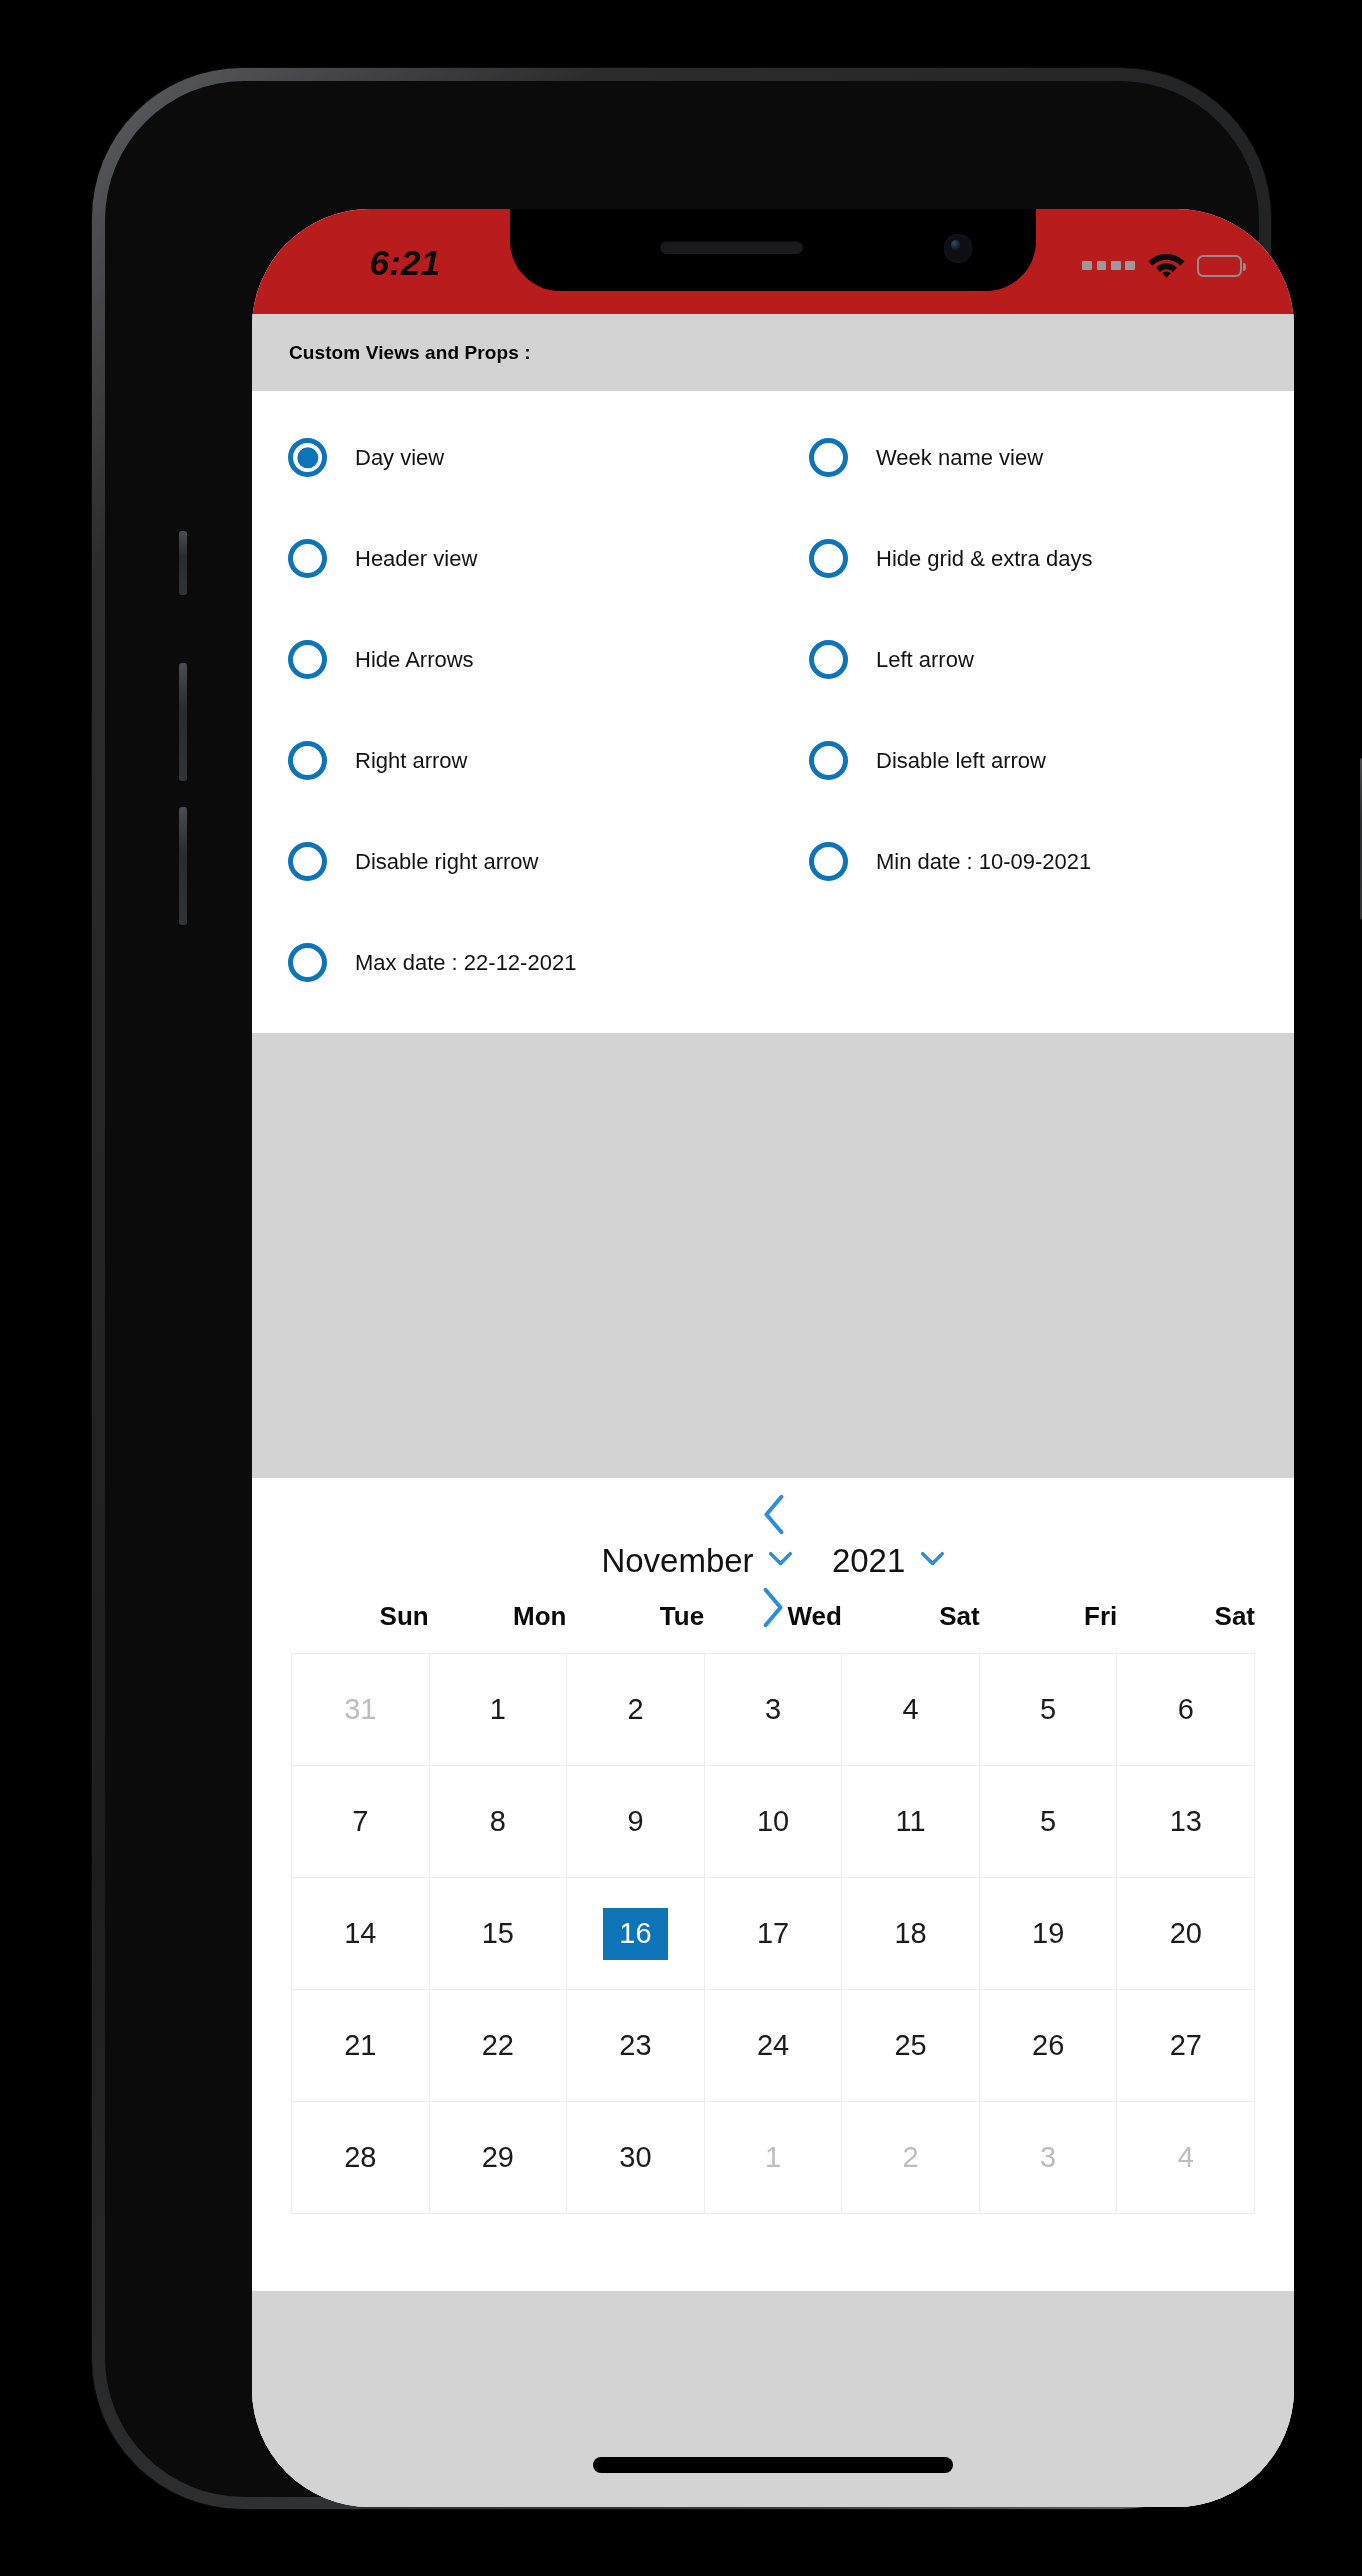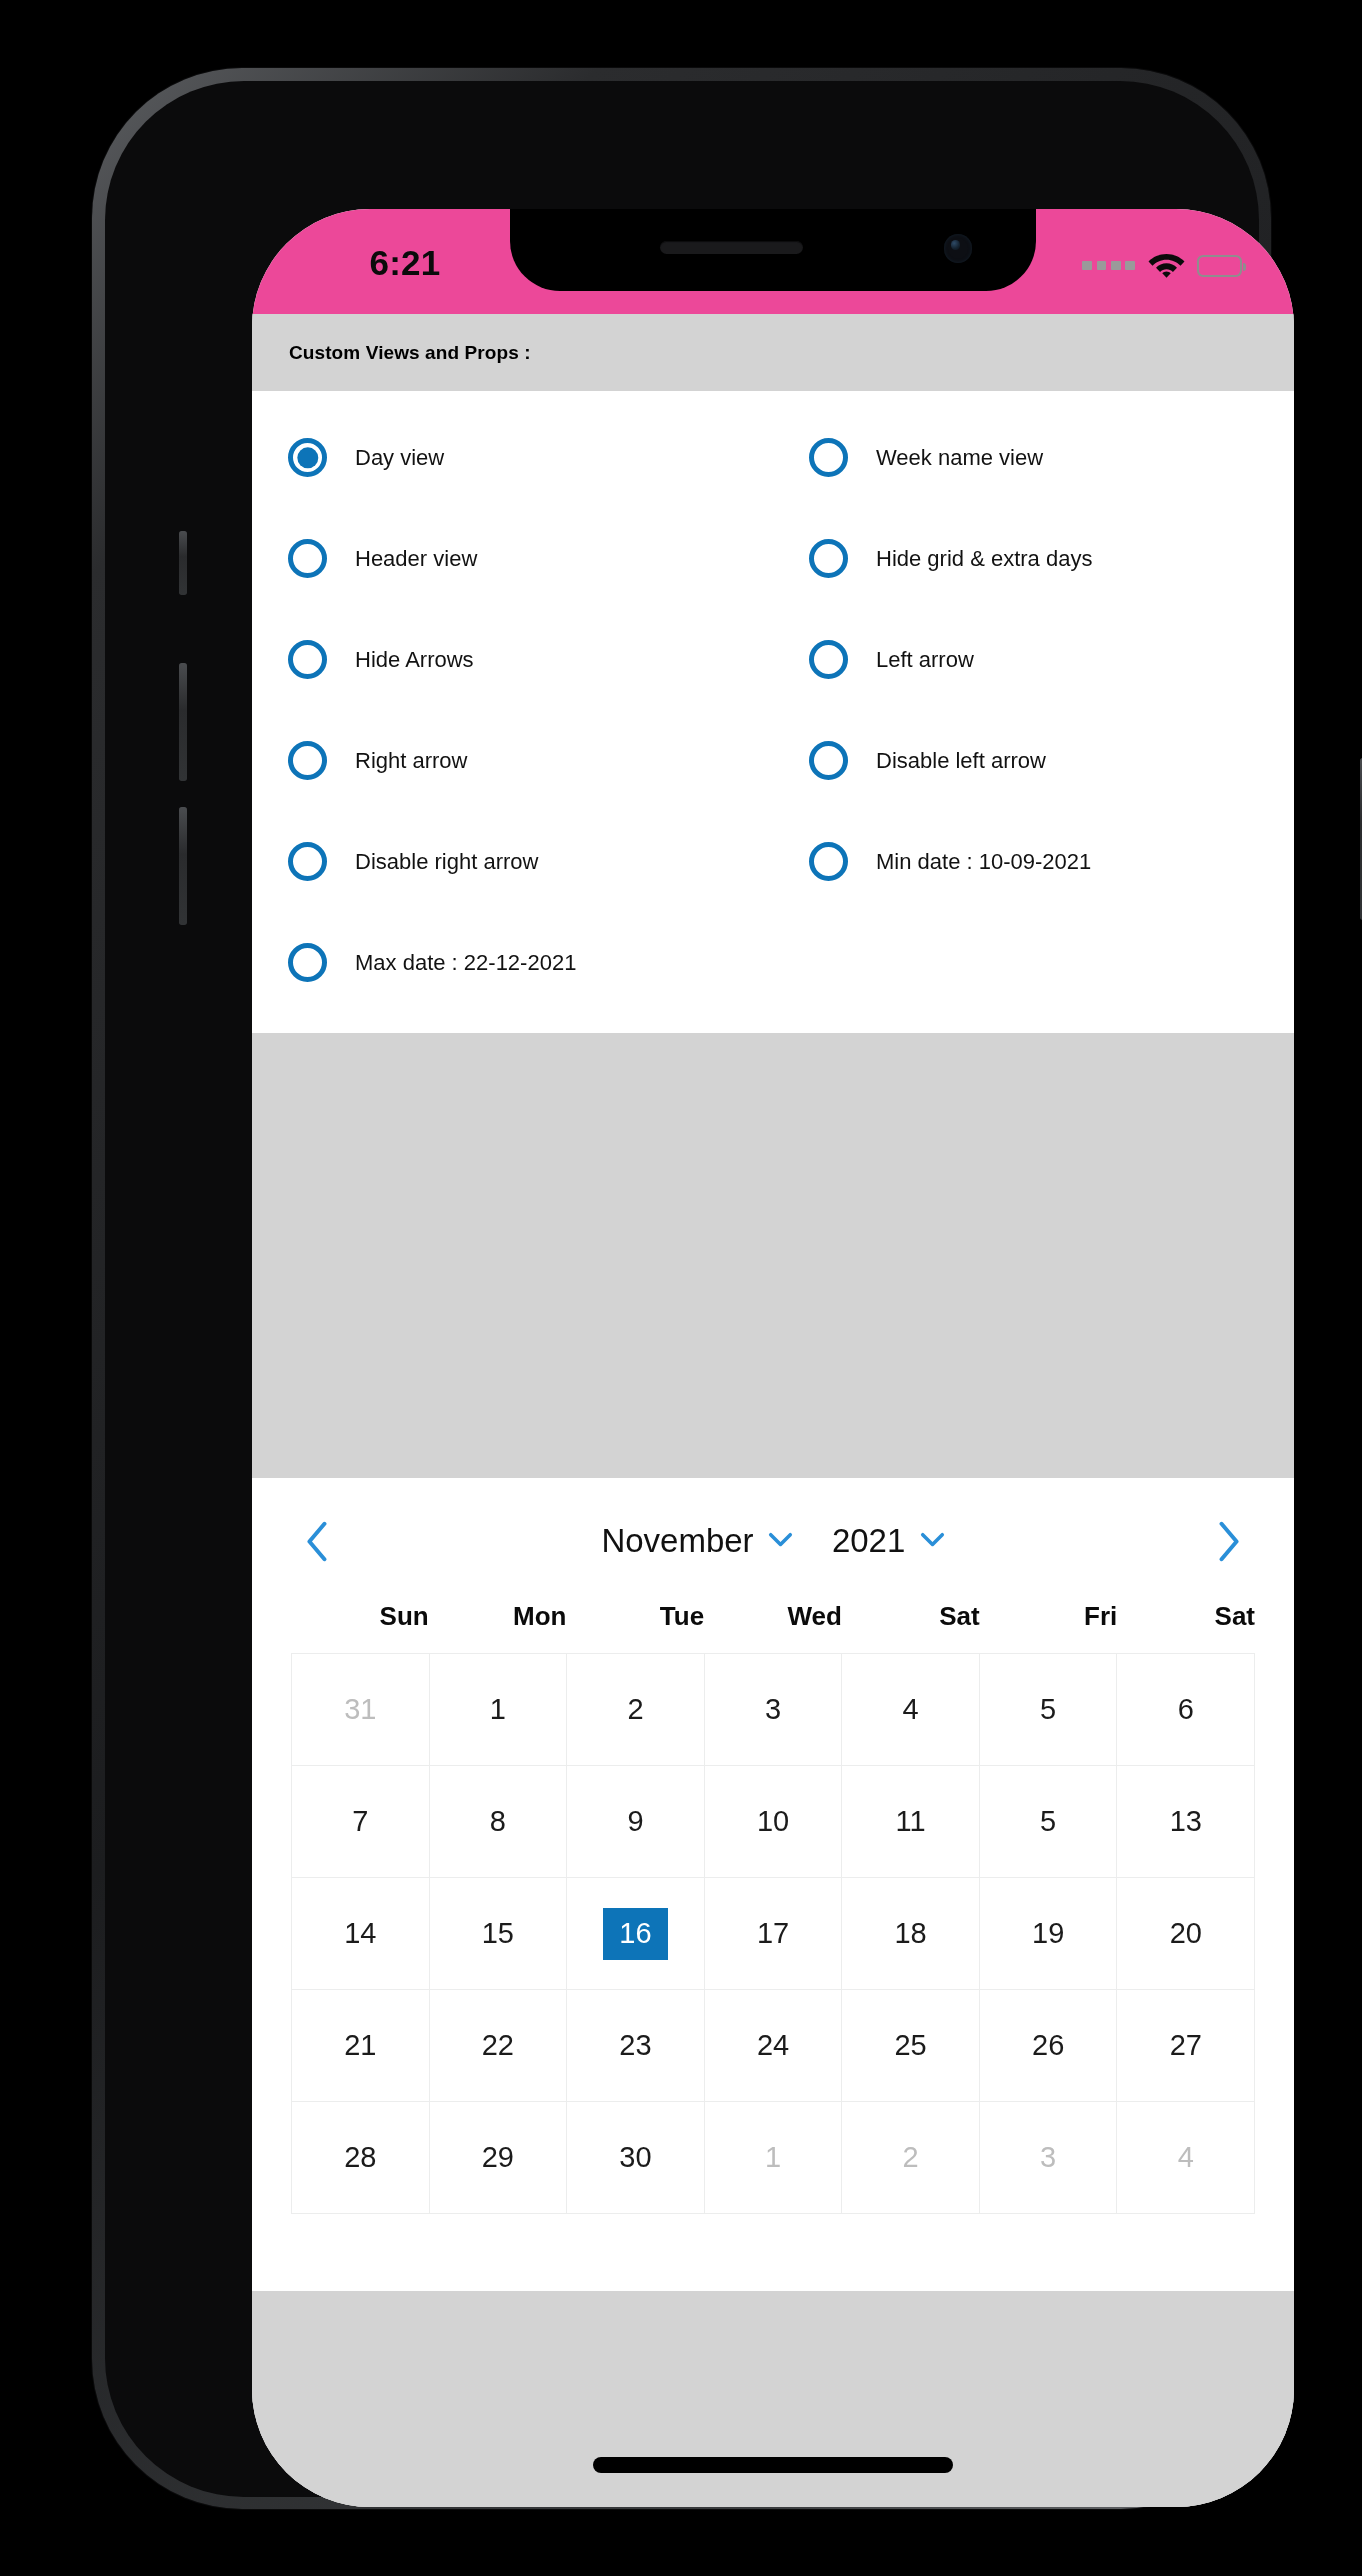--- a/index.html
+++ b/index.html
@@ -103,22 +103,23 @@
     border-radius: 50%;
     background: radial-gradient(circle at 35% 32%, #2e4a66 0%, #14222f 60%, #0a1017 100%);
   }
 
   
   .statusbar {
     position: absolute;
     left: 0; top: 0;
     width: 100%;
     height: 105px;
-    background: #ec4899;
+    background: #b91c1c;
     z-index: 20;
+    font-style: italic;
   }
   .status-time {
     position: absolute;
     left: 64px;
     top: 34px;
     width: 178px;
     text-align: center;
     font-size: 35px;
     font-weight: 600;
     color: #0b0b0b;
@@ -243,20 +244,21 @@
   .calendar {
     background: #ffffff;
     padding-top: 9px;
   }
   .cal-header {
     height: 109px;
     display: flex;
     align-items: center;
     padding: 0 37px;
     box-sizing: border-box;
+    flex-direction: column;
   }
   .arrow-btn {
     width: 55px;
     height: 55px;
     display: flex;
     align-items: center;
     justify-content: center;
     flex: 0 0 auto;
   }
   .cal-header-center {

